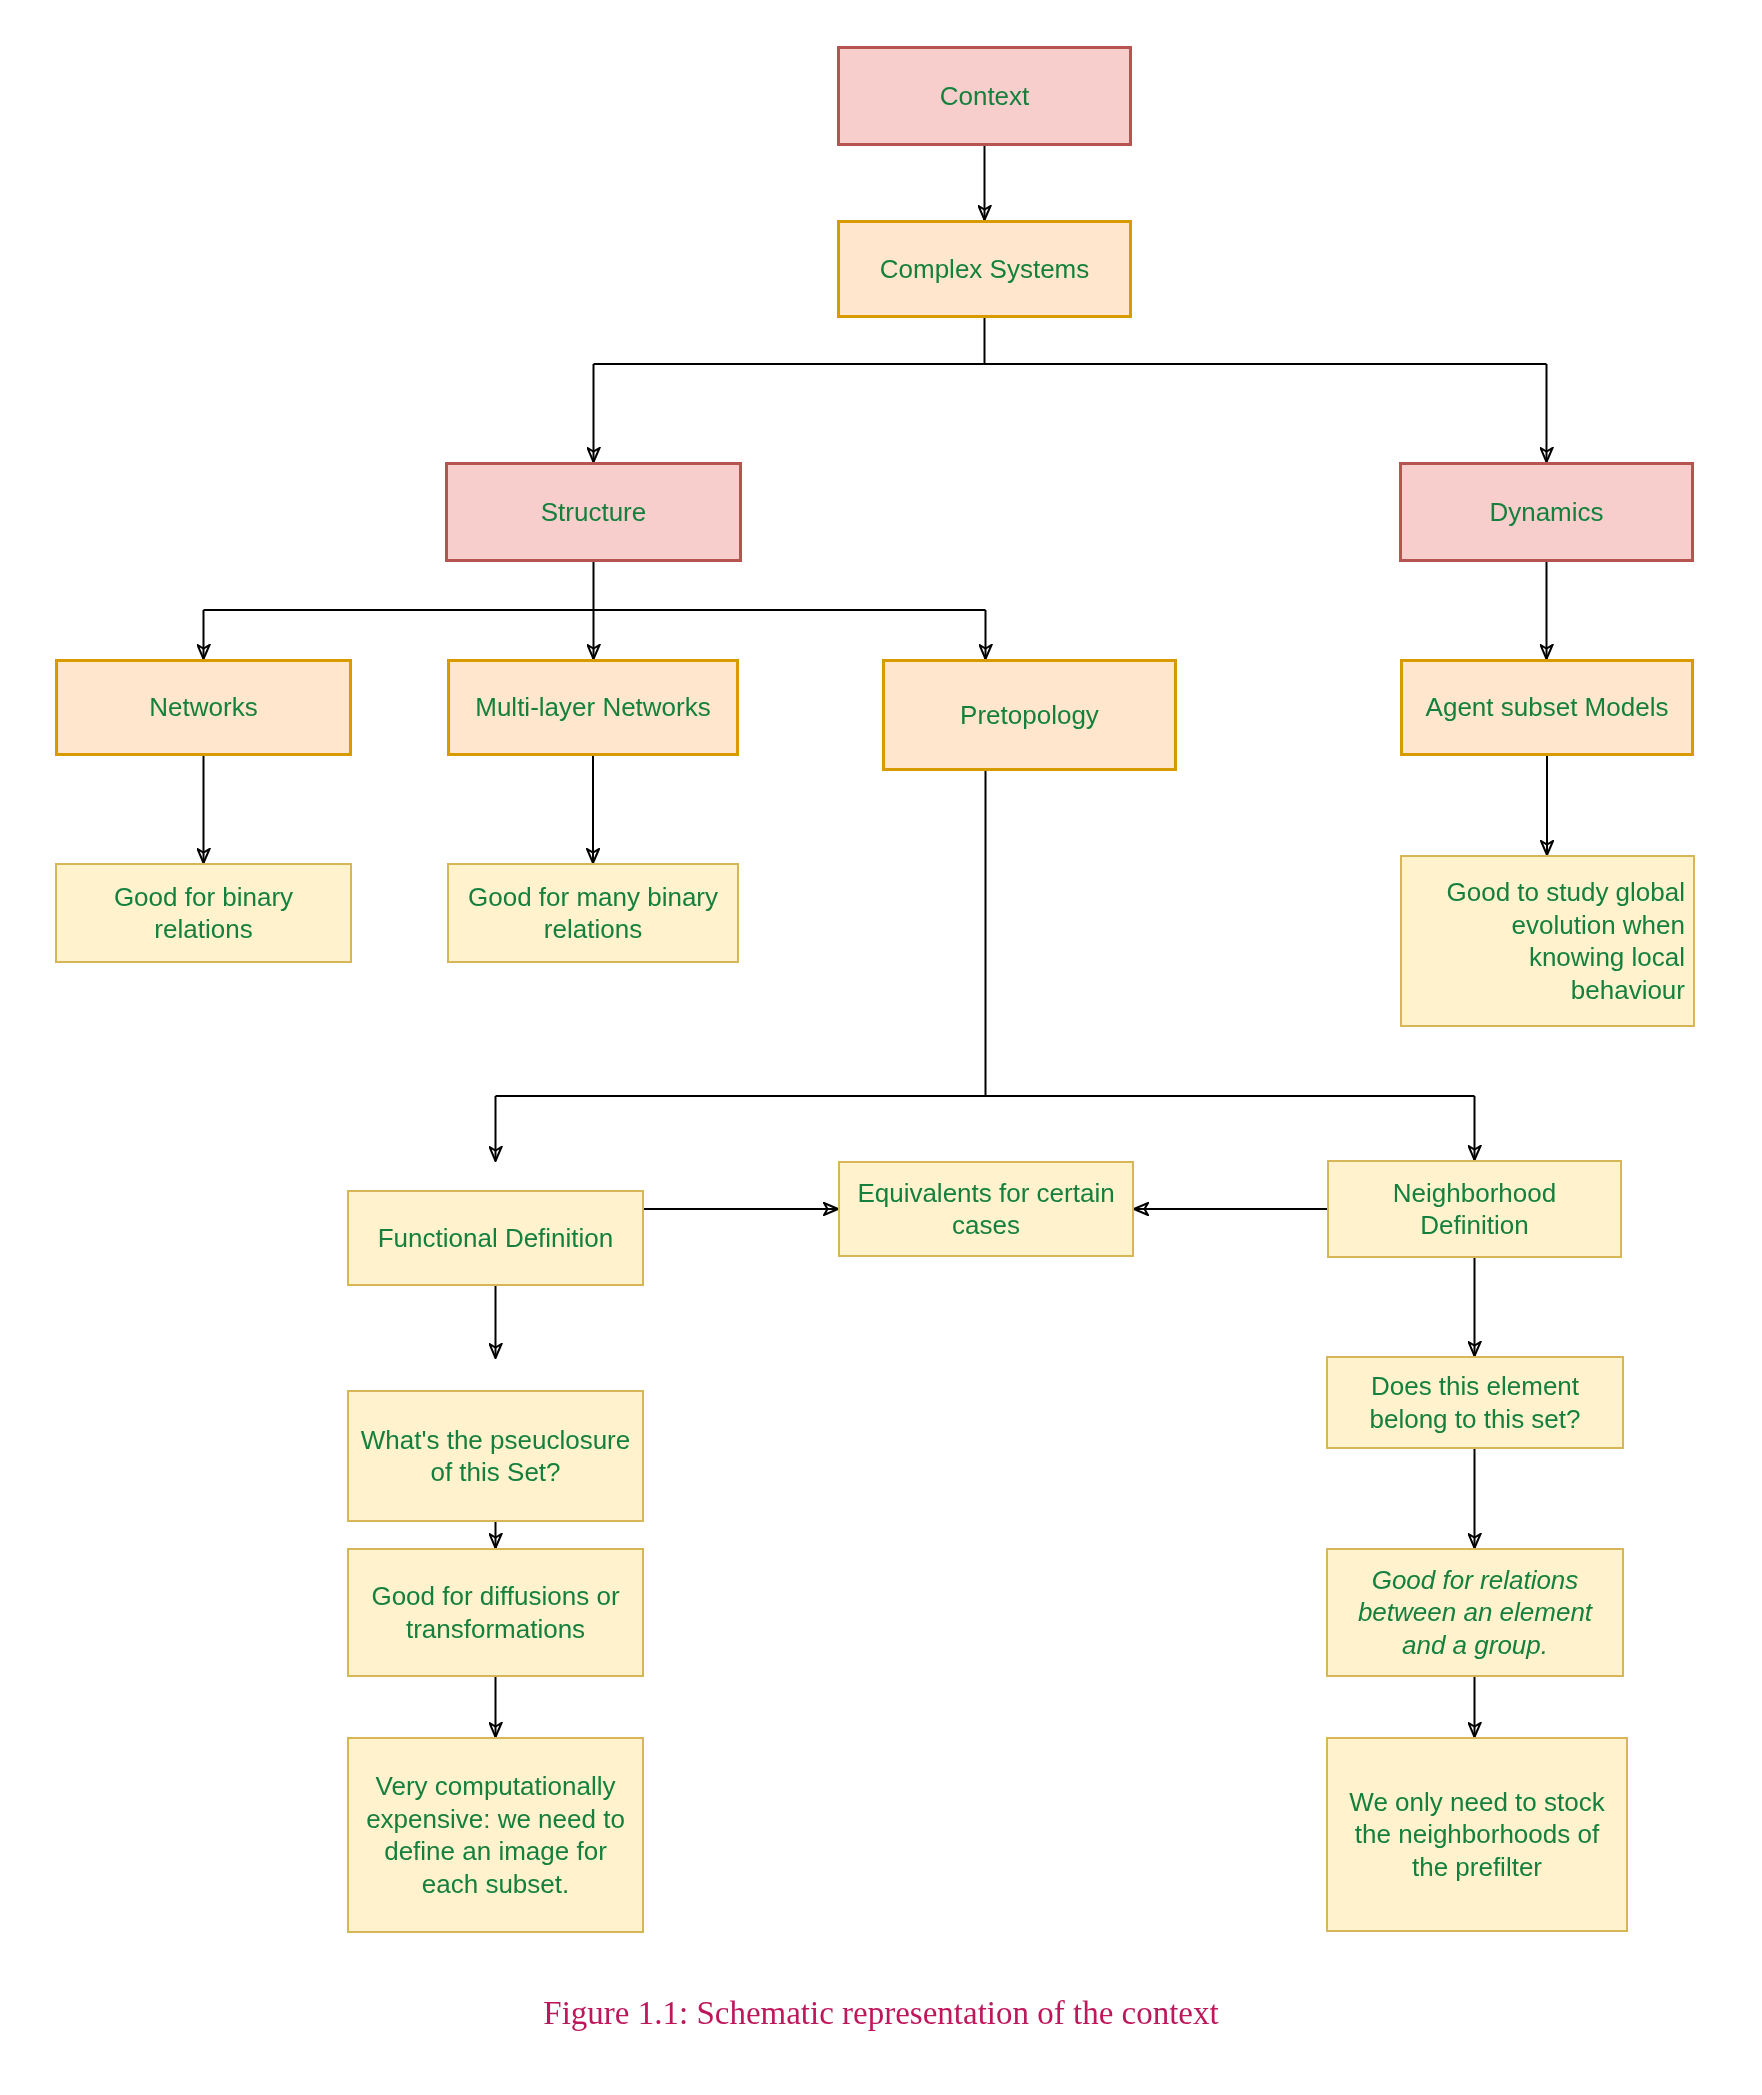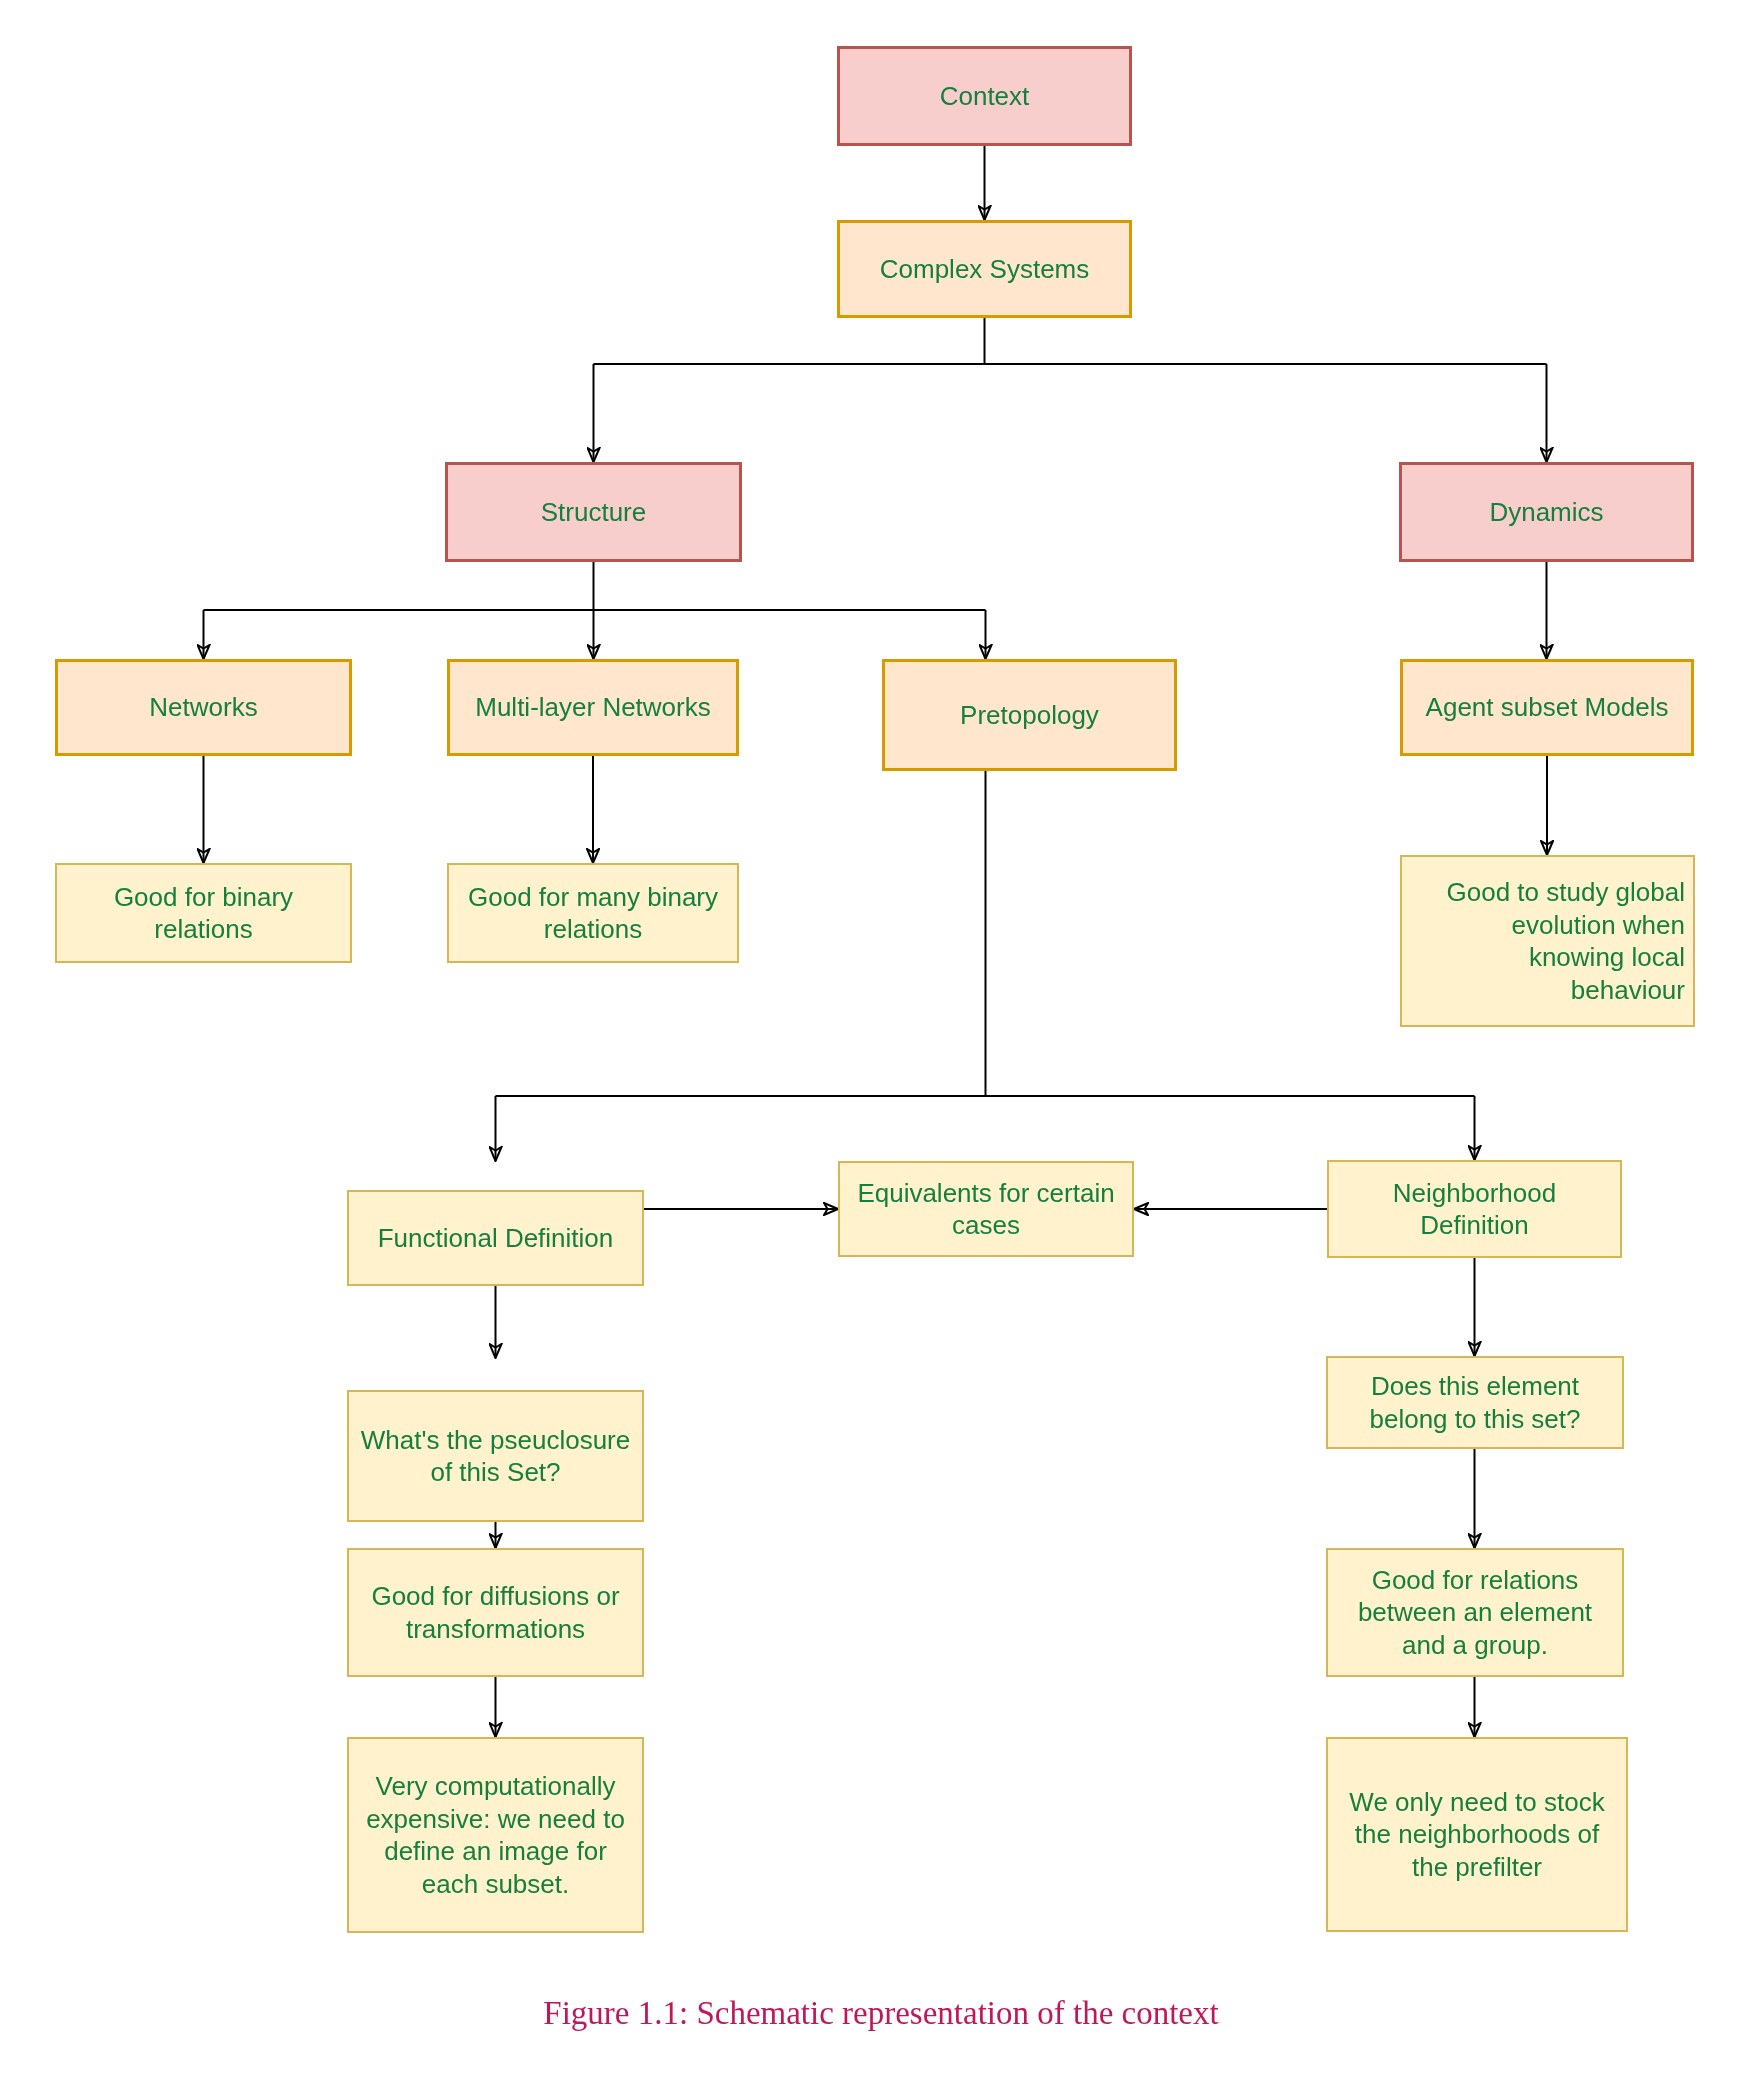--- a/index.html
+++ b/index.html
@@ -43,21 +43,21 @@
   .n-agent            { left: 1400px; top: 659px;  width: 294px; height: 97px;  }
   .n-good-binary      { left: 55px;   top: 863px;  width: 297px; height: 100px; }
   .n-good-many        { left: 447px;  top: 863px;  width: 292px; height: 100px; }
   .n-good-global      { left: 1400px; top: 855px;  width: 295px; height: 172px; text-align: right; }
   .n-funcdef          { left: 347px;  top: 1190px; width: 297px; height: 96px;  }
   .n-equivalents      { left: 838px;  top: 1161px; width: 296px; height: 96px;  }
   .n-neighdef         { left: 1327px; top: 1160px; width: 295px; height: 98px;  }
   .n-pseuclosure      { left: 347px;  top: 1358px; width: 297px; height: 132px; margin-top: 32px; }
   .n-does-element     { left: 1326px; top: 1356px; width: 298px; height: 93px;  }
   .n-good-diffusions  { left: 347px;  top: 1548px; width: 297px; height: 129px; }
-  .n-good-relations   { left: 1326px; top: 1548px; width: 298px; height: 129px; }
+  .n-good-relations   { left: 1326px; top: 1548px; width: 298px; height: 129px; font-style: italic; }
   .n-very-expensive   { left: 347px;  top: 1737px; width: 297px; height: 196px; }
   .n-stock            { left: 1326px; top: 1737px; width: 302px; height: 195px; }
 
   .caption {
     position: absolute;
     left: 0; top: 1995px;
     width: 100%;
     text-align: center;
     font-family: "Liberation Serif", serif;
     font-size: 33px;

